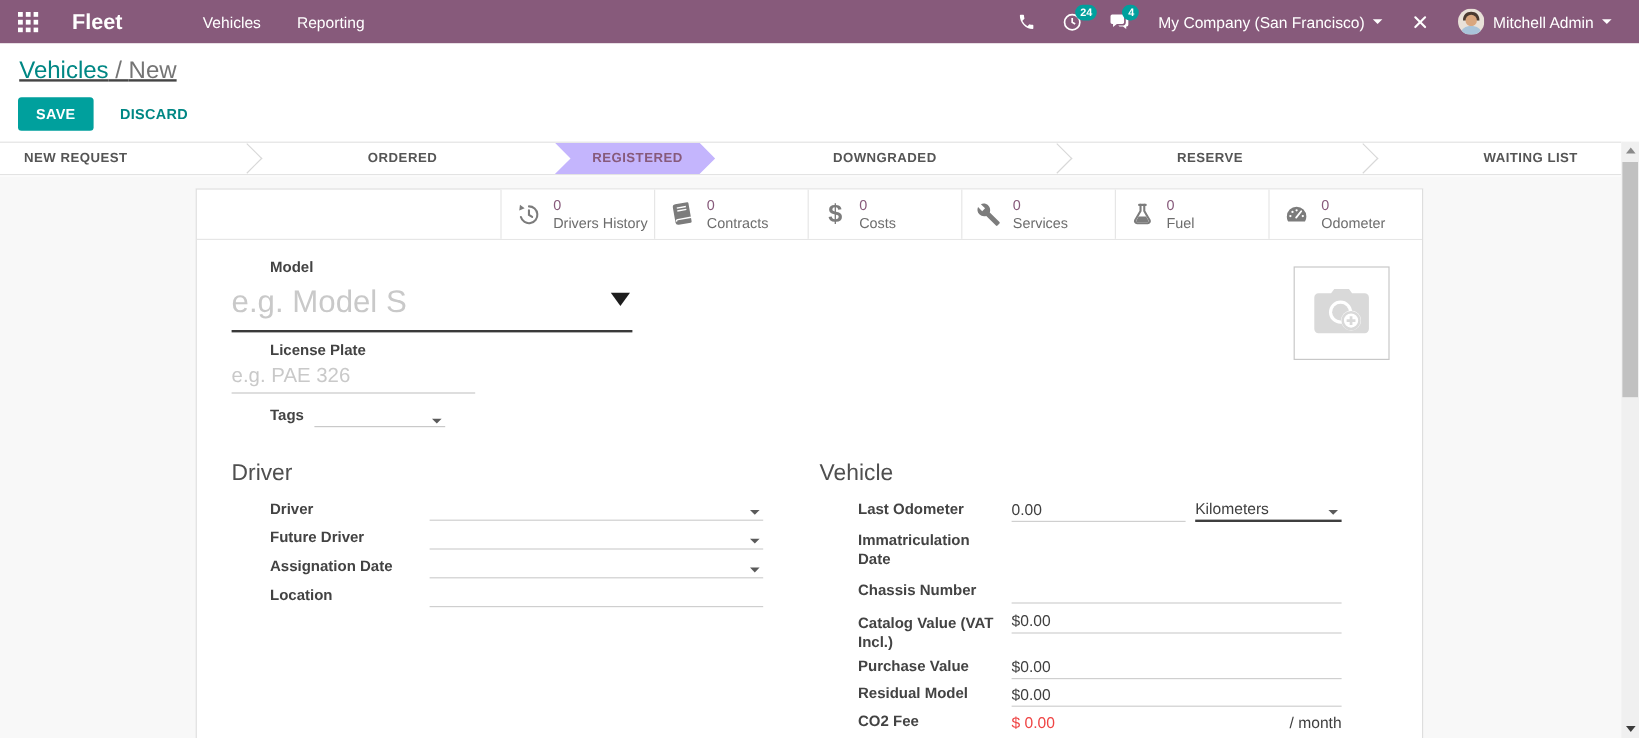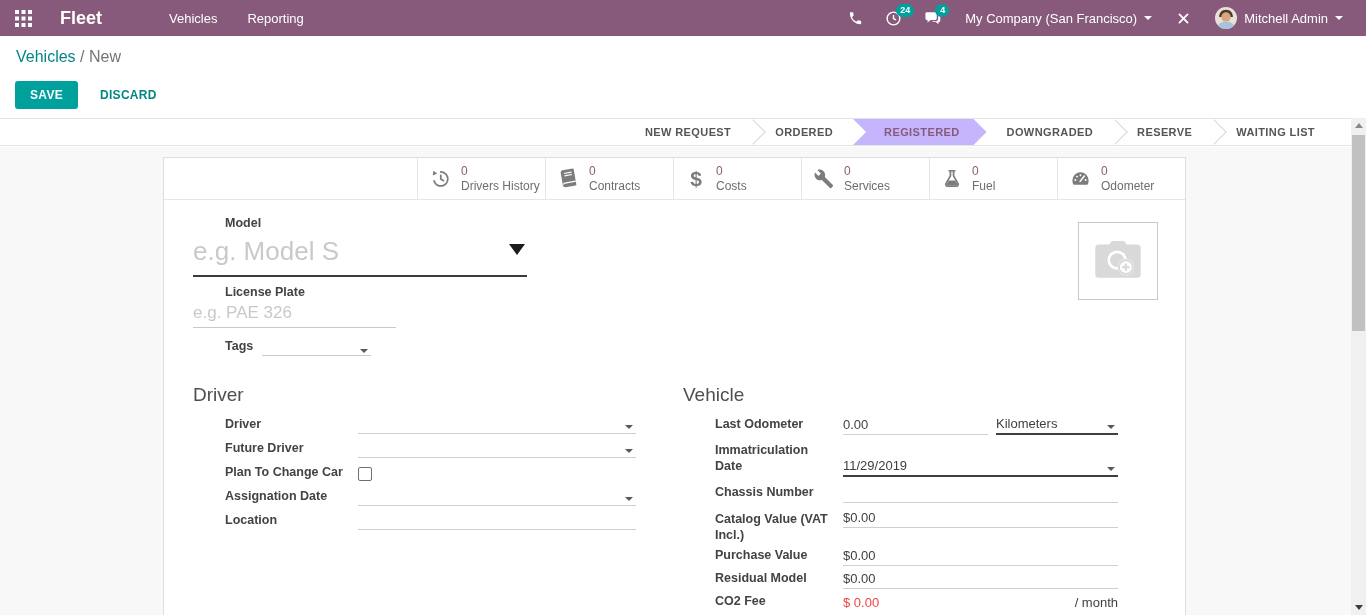--- a/index.html
+++ b/index.html
@@ -22,35 +22,35 @@
   .badge { position:absolute; top:2px; left:22px; background:#00A09D; color:#fff; font-size:9px;
            font-weight:700; line-height:13px; min-width:14px; padding:0 4px; border-radius:8px;
            text-align:right; font-family:"Liberation Sans",sans-serif; }
   .company, .user { display:flex; align-items:center; gap:7px; font-size:13px; padding:0 13px;
                     cursor:pointer; height:100%; }
   .caret-w { width:0; height:0; border-left:4px solid transparent; border-right:4px solid transparent;
              border-top:4px solid #fff; display:inline-block; }
   .avatar { width:22px; height:22px; border-radius:50%; overflow:hidden; flex:none; display:block; }
 
   
-  .breadcrumb { position:absolute; top:48px; left:16px; font-size:16px; }
+  .breadcrumb { position:absolute; top:48px; left:16px; font-size:20px;text-decoration:underline; }
   .breadcrumb a { color:#008784; text-decoration:none; cursor:pointer; }
   .breadcrumb .bsep, .breadcrumb .cur { color:#757575; }
   .cp-buttons { position:absolute; top:81px; left:15px; display:flex; align-items:center; }
   .save { background:#00A09D; color:#fff; border:0; font-size:12px; font-weight:700;
           letter-spacing:.3px; padding:7px 15px; border-radius:3px; cursor:pointer;
           font-family:"Liberation Sans",sans-serif; }
   .discard { background:transparent; color:#008784; border:0; font-size:12px; font-weight:700;
              letter-spacing:.3px; margin-left:16px; cursor:pointer; padding:7px 6px;
              font-family:"Liberation Sans",sans-serif; }
 
   
   .statusbar-row { position:absolute; top:118px; left:0; right:15px; height:28px; background:#fff;
                    border-top:1px solid #e3e3e3; border-bottom:1px solid #e3e3e3;
-                   display:flex; justify-content:flex-end; align-items:stretch; padding-right:16px;
+                   display:flex; justify-content:space-between; align-items:stretch; padding-right:16px;
                    overflow:hidden; }
   .stage { font-size:11px; font-weight:700; letter-spacing:.4px; color:#555;
            display:flex; align-items:center; padding:0 20px; cursor:pointer; white-space:nowrap; }
   .stage.active { background:#c4b5fd; color:#875A7B; padding:0 27px 0 31px;
                   clip-path:polygon(0 0, calc(100% - 13px) 0, 100% 50%, calc(100% - 13px) 100%, 0 100%, 13px 50%); }
   .chev { width:18px; height:18px; border-top:1px solid #d8d8d8; border-right:1px solid #d8d8d8;
           transform:rotate(45deg); align-self:center; margin:0 -7px; flex:none; }
 
   
   .content { position:absolute; top:147px; left:0; right:15px; bottom:0; background:#f8f8f8; }
@@ -349,24 +349,20 @@
           </div>
         </div>
         <div class="frow">
           <span class="flabel lbl-d">Future Driver</span>
           <div class="fline">
             <input type="text" style="">
             <i class="caret-sm"></i>
           </div>
         </div>
         <div class="frow">
-          <span class="flabel lbl-d">Plan To Change Car</span>
-          <div class="checkbox"></div>
-        </div>
-        <div class="frow">
           <span class="flabel lbl-d">Assignation Date</span>
           <div class="fline">
             <input type="text" style="">
             <i class="caret-sm"></i>
           </div>
         </div>
         <div class="frow">
           <span class="flabel lbl-d">Location</span>
           <div class="fline">
             <input type="text" style="">
@@ -381,24 +377,20 @@
           <div class="fline fixed145">
             <input type="text" value="0.00" style="">
           </div>
           <div class="fline dark">
             <span style="flex:1">Kilometers</span>
             <i class="caret-sm"></i>
           </div>
         </div>
         <div class="frow vrow">
           <span class="flabel lbl-v">Immatriculation Date</span>
-          <div class="fline dark">
-            <input type="text" value="11/29/2019" style="">
-            <i class="caret-sm"></i>
-          </div>
         </div>
         <div class="frow vrow">
           <span class="flabel lbl-v">Chassis Number</span>
           <div class="fline">
             <input type="text" style="">
           </div>
         </div>
         <div class="frow vrow wrap mb4">
           <span class="flabel lbl-v">Catalog Value (VAT Incl.)</span>
           <div class="fline">

